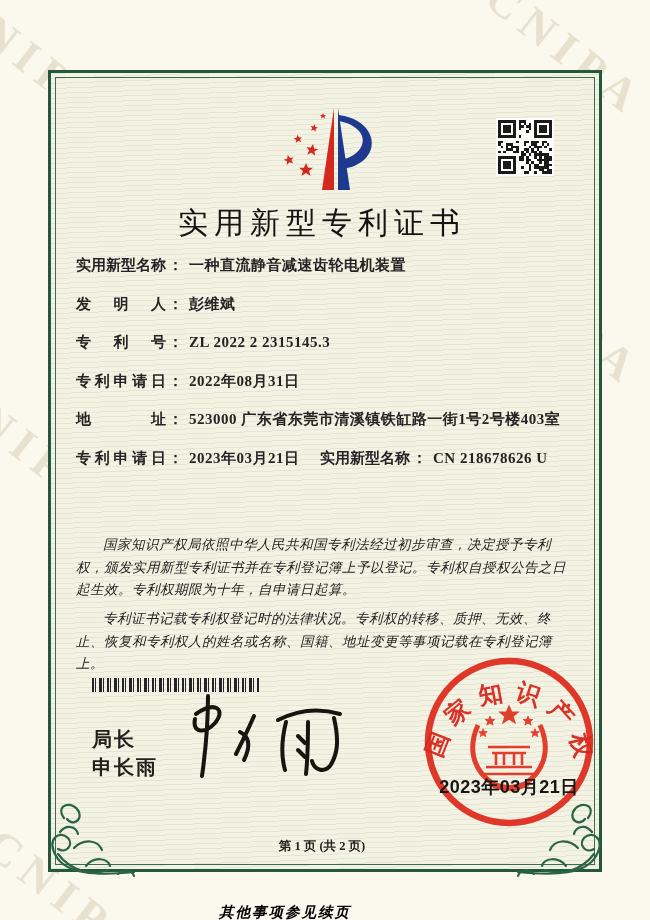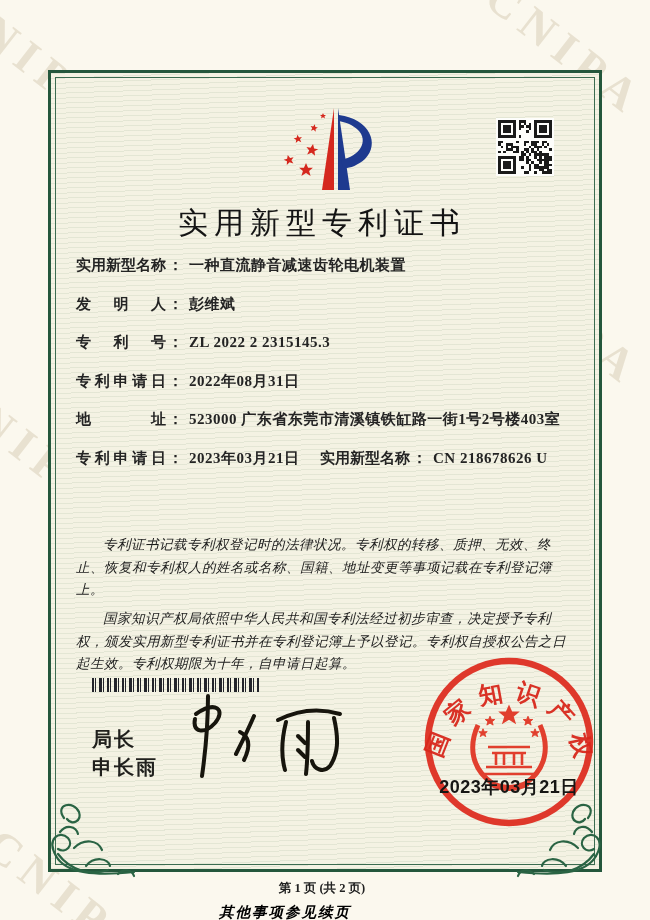--- a/index.html
+++ b/index.html
@@ -82,21 +82,21 @@
   .seal{position:absolute;left:420px;top:653px;width:178px;height:178px;}
   .seal svg{width:100%;height:100%;}
   .seal-date{
     position:absolute;left:432px;top:775px;width:154px;text-align:center;
     font-size:18px;font-weight:700;color:#161614;letter-spacing:0.5px;
     font-family:"Liberation Sans","DejaVu Sans",sans-serif;
   }
 
   .page-info{
     position:absolute;left:48px;top:838px;width:548px;text-align:center;
-    font-size:12.5px;font-weight:600;color:#222;margin-top:42px;
+    font-size:12.5px;font-weight:600;color:#222;
   }
   .continuation{
     position:absolute;left:0;top:884px;width:570px;text-align:center;
     font-size:14.5px;font-style:italic;font-weight:600;color:#000000;letter-spacing:2px;margin-top:19px;
   }
 </style>
 </head>
 <body>
 
 <div class="page">
@@ -313,22 +313,22 @@
       <span>
         <span class="flabel">专利申请日</span><span class="colon">：</span><span class="fvalue">2023年03月21日</span>
       </span>
       <span class="fcell2">
         <span class="flabel">实用新型名称</span><span class="colon">：</span><span class="fvalue">CN 218678626 U</span>
       </span>
     </div>
   </div>
 
   <div class="legal">
+    <p>国家知识产权局依照中华人民共和国专利法经过初步审查，决定授予专利权，颁发实用新型专利证书并在专利登记簿上予以登记。专利权自授权公告之日起生效。专利权期限为十年，自申请日起算。</p>
     <p>专利证书记载专利权登记时的法律状况。专利权的转移、质押、无效、终止、恢复和专利权人的姓名或名称、国籍、地址变更等事项记载在专利登记簿上。</p>
-    <p>国家知识产权局依照中华人民共和国专利法经过初步审查，决定授予专利权，颁发实用新型专利证书并在专利登记簿上予以登记。专利权自授权公告之日起生效。专利权期限为十年，自申请日起算。</p>
   </div>
 
   <div class="barcode"></div>
 
   <div class="sig-role">局长</div>
   <div class="sig-name">申长雨</div>
 
   <div class="signature">
     <svg viewBox="0 0 172 94" fill="none" stroke="#17150d" stroke-width="4" stroke-linecap="round" stroke-linejoin="round">
       <path d="M14,24 C34,10 44,20 33,33 C22,45 10,42 13,29"></path>

